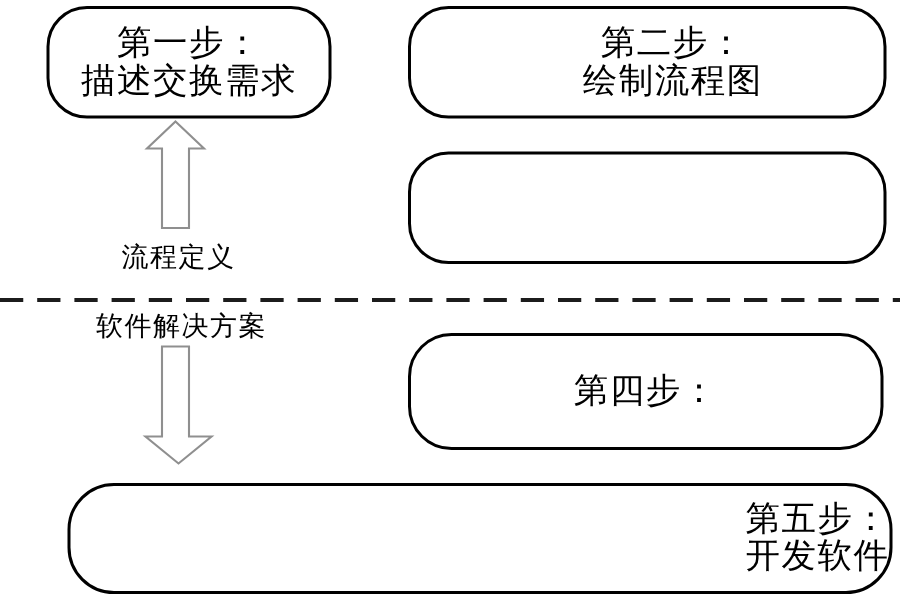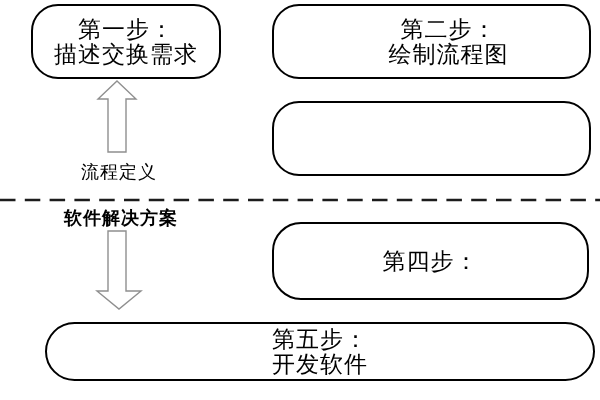--- a/index.html
+++ b/index.html
@@ -37,31 +37,31 @@
     text-align: center;
     font-size: 23px;
     line-height: 25px;
     letter-spacing: 1px;
   }
   .box span { display: block; }
   #box-step1 { left: 31px;  top: 4px;   width: 190px; height: 75px; }
   #box-step2 { left: 272px; top: 4px;   width: 319px; height: 75px; padding-left: 34px; }
   #box-step3 { left: 272px; top: 101px; width: 319px; height: 75px; }
   #box-step4 { left: 272px; top: 222px; width: 317px; height: 78px; border-radius: 29px; gap: 12px; }
-  #box-step5 { left: 45px;  top: 322px; width: 550px; height: 59px; border-radius: 31px; }
+  #box-step5 { left: 45px;  top: 322px; width: 550px; height: 74px; border-radius: 31px; align-items: flex-end; }
   .side-label {
     position: absolute;
     font-size: 18px;
     letter-spacing: 1px;
     text-align: center;
     line-height: 30px;
     height: 30px;
   }
   #label-process-definition { left: 19px; top: 157px; width: 200px; }
-  #label-software-solution  { left: 21px; top: 203px; width: 200px; font-weight: bold; }
+  #label-software-solution  { left: 21px; top: 203px; width: 200px; }
 </style>
 </head>
 <body>
 
 <div class="canvas">
 
   <svg class="shapes-layer" viewBox="0 0 600 400" xmlns="http://www.w3.org/2000/svg">
     <line x1="0" y1="200" x2="600" y2="200" stroke="#1c1c1c" stroke-width="2.6" stroke-dasharray="15.5 9.3"></line>
     <polygon points="117,81 136,99 126,99 126,152 108,152 108,99 98,99" fill="#ffffff" stroke="#8f8f8f" stroke-width="1.4"></polygon>
     <polygon points="108,231 126,231 126,291 141,291 119,309 97,291 108,291" fill="#ffffff" stroke="#8f8f8f" stroke-width="1.4"></polygon>

